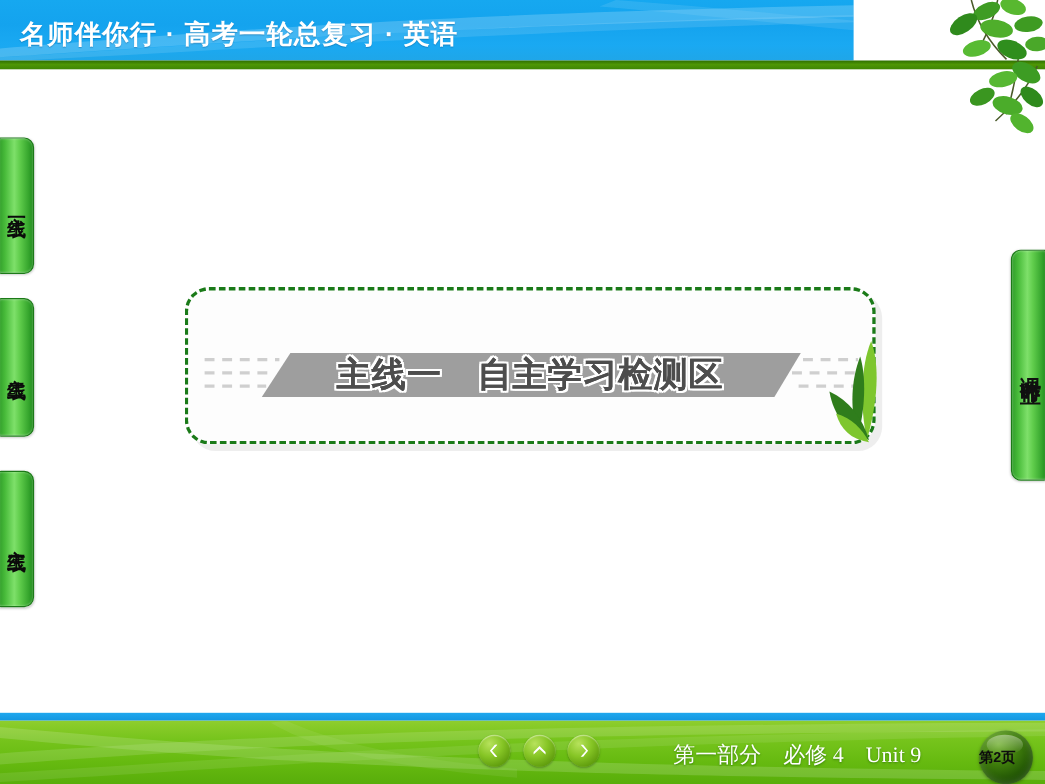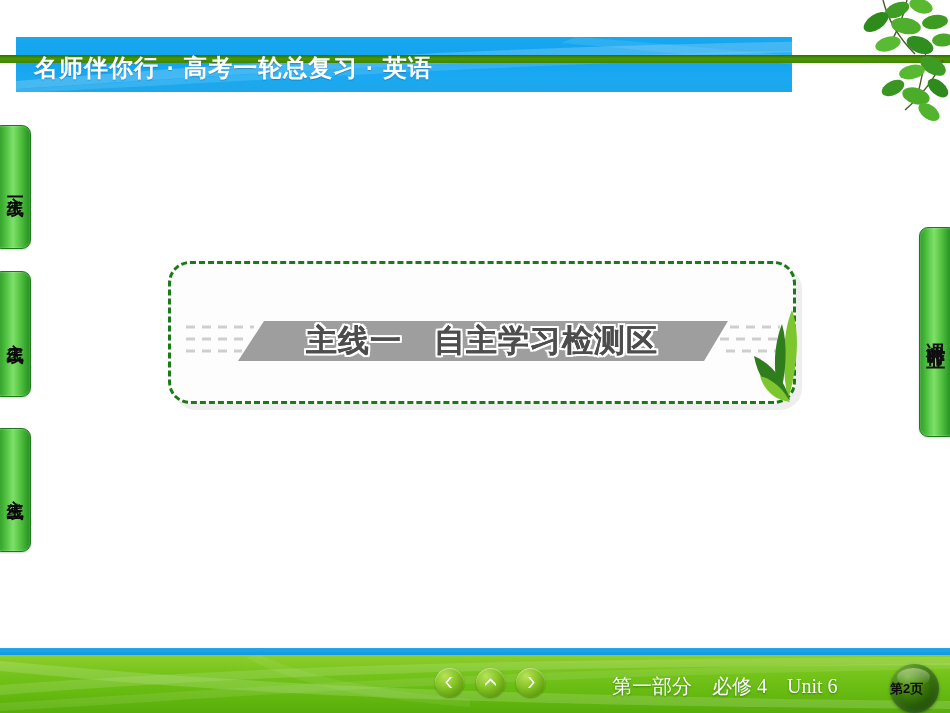--- a/index.html
+++ b/index.html
@@ -16,26 +16,25 @@
     position: relative;
     width: 950px;
     height: 713px;
     background: #ffffff;
     overflow: hidden;
   }
 
   
   .header {
     position: absolute;
-    left: 16px; top: 0;
+    left: 0; top: 0;
     width: 776px;
     height: 55px;
     background: linear-gradient(180deg, #16a8f0 0%, #14a3ee 40%, #1aa9f2 75%, #1fa6e8 100%);
     overflow: hidden;
-    margin-top: 37px;
   }
   .header-swoosh {
     position: absolute;
     left: 0; top: 0;
     width: 950px; height: 55px;
     opacity: .55;
   }
   .header-title {
     position: absolute;
     left: 18px; top: 15px;
@@ -365,19 +364,19 @@
     <svg class="nav-chev" viewBox="0 0 16 16">
       <path d="M8 3.4 L13.8 9.2 L13.8 11.6 L8 6.2 L2.2 11.6 L2.2 9.2 Z" fill="#ffffff"></path>
     </svg>
   </div>
   <div class="nav-btn" id="navNext">
     <svg class="nav-chev" viewBox="0 0 16 16">
       <path d="M5.2 2.2 L10.4 8 L5.2 13.8 L7.6 13.8 L12.4 8 L7.6 2.2 Z" fill="#ffffff"></path>
     </svg>
   </div>
 
-  <div class="footer-text">第一部分　必修 4　Unit 6</div>
+  <div class="footer-text">第一部分　必修 4　Unit 9</div>
 
   <div class="page-badge">
     <span class="page-badge-label">第2页</span>
   </div>
 
 </div>
 
 </body></html>

